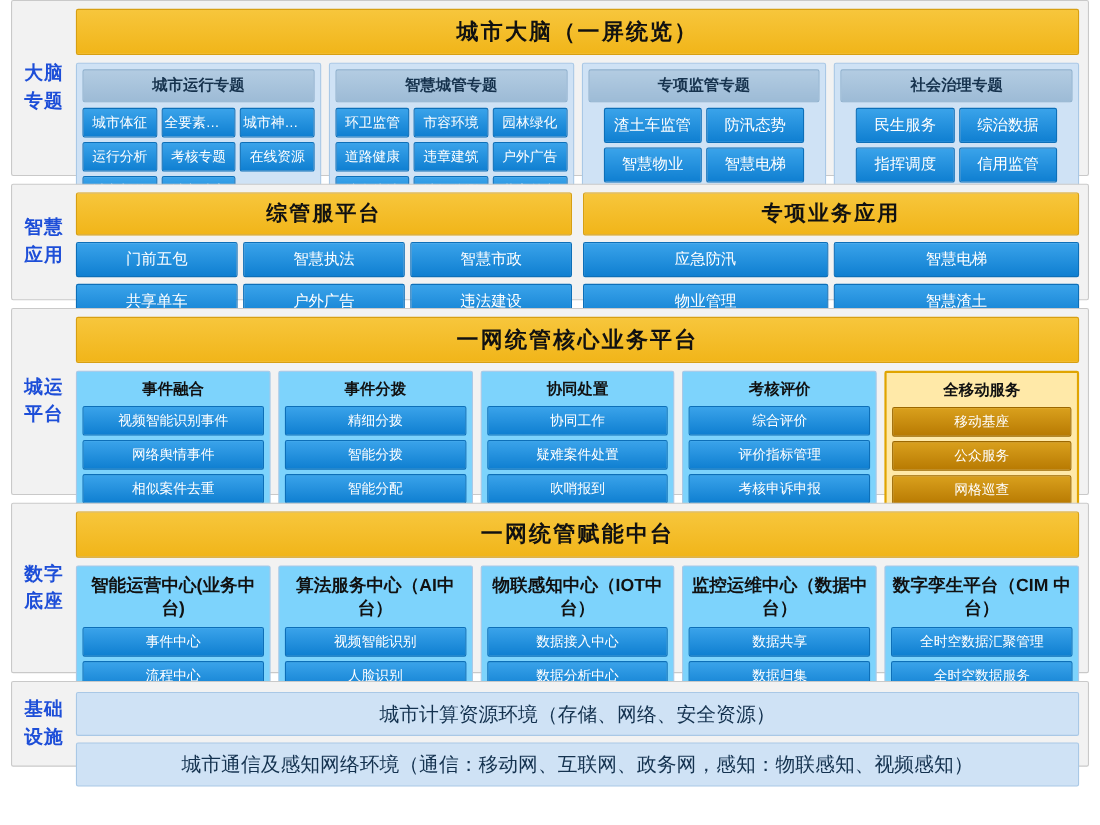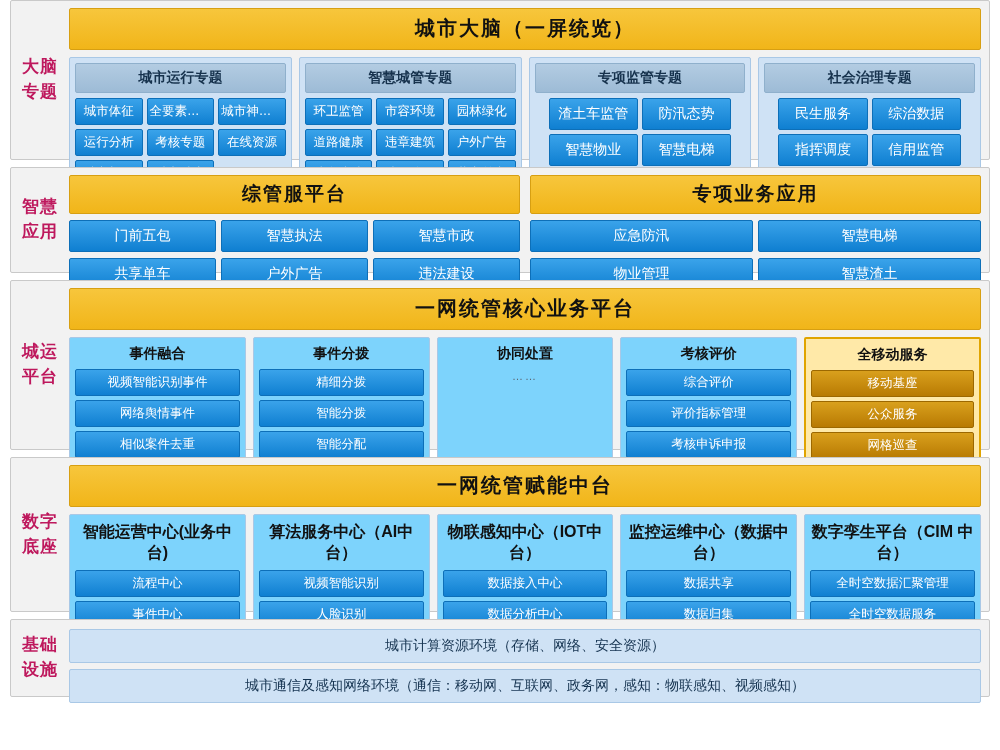--- a/index.html
+++ b/index.html
@@ -25,21 +25,21 @@
   }
   .band-label{
     width:58px;
     flex:0 0 58px;
     display:flex;
     flex-direction:column;
     align-items:center;
     justify-content:center;
     font-size:17px;
     font-weight:bold;
-    color:#be185d;
+    color:#1d4ed8;
     line-height:1.45;
     letter-spacing:1px;
   }
   .band-body{flex:1 1 auto;padding:7px 8px 8px 0;box-sizing:border-box;}
 
   
   .title-bar{
     background:#f6c033;
     background:linear-gradient(180deg,#f7c63c 0%,#f1b519 100%);
     border:1px solid #d79f12;
@@ -117,21 +117,21 @@
 
   
   .s4-cols{display:grid;grid-template-columns:repeat(5,1fr);gap:7px;margin-top:7px;}
   .s4-title{font-size:16px;font-weight:bold;text-align:center;color:#111;margin:2px 0 6px 0;}
 
   
   .infra-row{
     background:#cfe2f5;
     border:1px solid #a9c8e6;
     color:#14324f;
-    font-size:14px;
+    font-size:18px;
     text-align:center;
     padding:7px 0;
     border-radius:2px;
   }
   .infra-row + .infra-row{margin-top:6px;}
 </style>
 </head>
 <body>
 
 <div class="page">
@@ -262,20 +262,26 @@
             <div class="chip">精细分拨</div>
             <div class="chip">智能分拨</div>
             <div class="chip">智能分配</div>
             <div class="chip">即时互动</div>
           </div>
           <div class="dots">……</div>
         </div>
 
         <div class="col-card">
           <div class="col-title">协同处置</div>
+          <div class="grid">
+            <div class="chip">协同工作</div>
+            <div class="chip">疑难案件处置</div>
+            <div class="chip">吹哨报到</div>
+            <div class="chip">跟踪督办</div>
+          </div>
           <div class="dots">……</div>
         </div>
 
         <div class="col-card">
           <div class="col-title">考核评价</div>
           <div class="grid">
             <div class="chip">综合评价</div>
             <div class="chip">评价指标管理</div>
             <div class="chip">考核申诉申报</div>
             <div class="chip">评价结果反查</div>
@@ -303,22 +309,22 @@
       <span>数字</span>
       <span>底座</span>
     </div>
     <div class="band-body">
       <div class="title-bar">一网统管赋能中台</div>
       <div class="s4-cols">
 
         <div class="col-card">
           <div class="s4-title">智能运营中心(业务中台)</div>
           <div class="grid">
+            <div class="chip">事件中心</div>
             <div class="chip">流程中心</div>
-            <div class="chip">事件中心</div>
             <div class="chip">规则中心</div>
             <div class="chip">资源中心</div>
           </div>
         </div>
 
         <div class="col-card">
           <div class="s4-title">算法服务中心（AI中台）</div>
           <div class="grid">
             <div class="chip">视频智能识别</div>
             <div class="chip">人脸识别</div>

